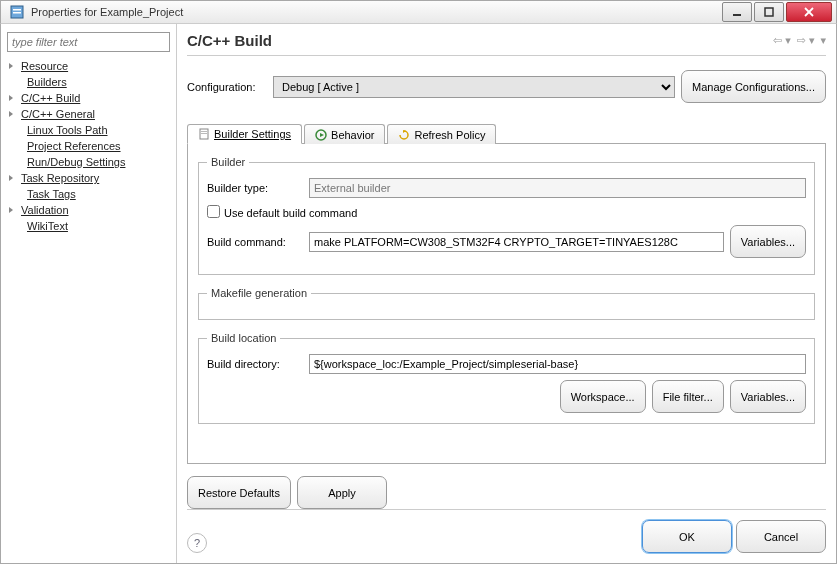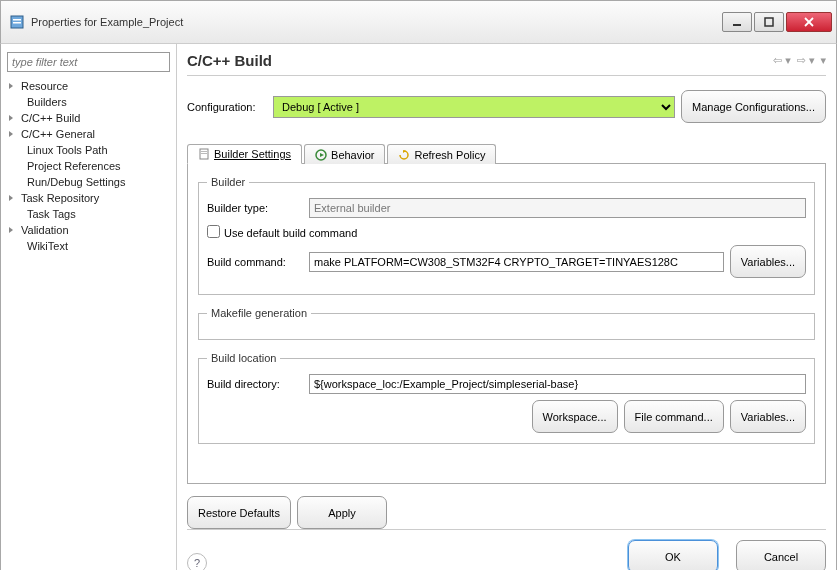--- a/index.html
+++ b/index.html
@@ -1,46 +1,46 @@
 <!DOCTYPE html>
 <html><head>
 <meta charset="utf-8">
 <style>
 * { box-sizing: border-box; margin: 0; padding: 0; font-family: "Segoe UI", Tahoma, sans-serif; font-size: 11px; }
 html, body { width: 837px; height: 570px; overflow: hidden; }
 body { background: #fff; }
 
 
-.titlebar { height: 44px; background: linear-gradient(#fcfcfc, #e9e9e9); border: 1px solid #a8a8a8; border-bottom: 1px solid #ccc; display: flex; align-items: center; padding-left: 8px; }
+.titlebar { height: 24px; background: linear-gradient(#fcfcfc, #e9e9e9); border: 1px solid #a8a8a8; border-bottom: 1px solid #ccc; display: flex; align-items: center; padding-left: 8px; }
 .titlebar .icon { width: 16px; height: 16px; margin-right: 6px; display: flex; align-items: center; justify-content: center; }
 .titlebar .title { flex: 1; color: #333; }
 .titlebar .winbtns { display: flex; height: 20px; margin-right: 4px; }
 .titlebar .winbtn { width: 30px; height: 20px; border: 1px solid #888; background: linear-gradient(#f5f5f5,#ddd); display: flex; align-items: center; justify-content: center; margin-left: 2px; border-radius: 2px; }
 .titlebar .winbtn.close { background: linear-gradient(#e67,#c23); border-color: #933; color: #fff; width: 46px; }
 .titlebar .winbtn svg { display: block; }
 
 
 .client { display: flex; height: 540px; border: 1px solid #a8a8a8; border-top: none; }
 .left { width: 176px; border-right: 1px solid #ccc; padding: 8px 6px; }
 .filter { width: 100%; height: 20px; border: 1px solid #999; padding: 1px 4px; color: #999; font-style: italic; margin-bottom: 6px; }
-.tree { list-style: none; color: #222; }
+.tree { list-style: none; color: #222; text-decoration: underline; }
 .tree li { padding: 2px 0 2px 14px; position: relative; white-space: nowrap; }
 .tree li::before { content: ""; position: absolute; left: 2px; top: 5px; width: 0; height: 0; border-left: 4px solid #888; border-top: 3px solid transparent; border-bottom: 3px solid transparent; }
 .tree li.leaf::before { display: none; }
 .tree li.leaf { padding-left: 20px; }
 
 .right { flex: 1; display: flex; flex-direction: column; padding: 8px 10px 10px 10px; position: relative; }
 .header-row { display: flex; align-items: center; border-bottom: 1px solid #ccc; padding-bottom: 6px; margin-bottom: 14px; }
 .header-title { font-size: 15px; font-weight: bold; color: #333; flex: 1; }
 .nav-arrows { display: flex; gap: 6px; color: #999; }
 .nav-arrows span { cursor: default; }
 
 .config-row { display: flex; align-items: center; gap: 6px; margin-bottom: 20px; }
 .config-label { width: 80px; }
-.config-row select { flex: 1; height: 22px; border: 1px solid #999; background: #bef264; padding: 0 4px; }
+.config-row select { flex: 1; height: 22px; border: 1px solid #999; background: #e5e5e5; padding: 0 4px; }
 .btn { height: 33px; border: 1px solid #999; background: linear-gradient(#fdfdfd,#e8e8e8); padding: 0 10px; border-radius: 7px; cursor: default; }
 .btn.primary { border-color: #4a90d9; box-shadow: 0 0 0 1px #8cc3f0; }
 
 
 .tabs { display: flex; border-bottom: 1px solid #aaa; }
 .tab { display: flex; align-items: center; gap: 4px; padding: 3px 10px; border: 1px solid #aaa; border-bottom: none; background: linear-gradient(#fdfdfd,#ececec); margin-right: 2px; position: relative; top: 1px; border-radius: 3px 3px 0 0; }
 .tab.active { background: #fff; border-bottom: 1px solid #fff; text-decoration: underline; }
 .tab .ticon { width: 12px; height: 12px; display: flex; align-items: center; justify-content: center; }
 
 .panel { border: 1px solid #aaa; border-top: none; padding: 12px 10px 19px 10px; flex: 1; }
@@ -51,21 +51,21 @@
 .row { display: flex; align-items: center; gap: 6px; margin-bottom: 6px; }
 .row label { min-width: 96px; }
 .row input[type=text] { flex: 1; height: 20px; border: 1px solid #999; padding: 0 4px; }
 .row input[type=text].ro { background: #f5f5f5; color: #777; }
 input[type=checkbox] { margin-right: 4px; position: relative; top: 1px; }
 .disabled { color: #888; }
 
 .buildloc-btns { display: flex; justify-content: flex-end; gap: 6px; margin-top: 6px; }
 
 .footer1 { display: flex; justify-content: flex-start; gap: 6px; margin-top: 12px; }
-.footer2 { display: flex; justify-content: flex-end; gap: 18px; padding: 10px 0 0 0; margin-top: auto; border-top: 1px solid #ccc; }
+.footer2 { display: flex; justify-content: flex-end; gap: 4px; padding: 10px 0 0 0; margin-top: auto; border-top: 1px solid #ccc; }
 .help { position: absolute; left: 10px; bottom: 10px; width: 20px; height: 20px; border: 1px solid #bbb; border-radius: 50%; display: flex; align-items: center; justify-content: center; color: #667; }
 .btn.wide { min-width: 90px; }
 </style>
 </head>
 <body>
 
 <div class="titlebar">
   <span class="icon">
     <svg width="14" height="14" viewBox="0 0 14 14">
         <rect x="1" y="1" width="12" height="12" fill="#6fa8dc" stroke="#2e5e8a"></rect>
@@ -183,21 +183,21 @@
       </fieldset>
 
       <fieldset>
         <legend>Build location</legend>
         <div class="row">
           <label>Build directory:</label>
           <input type="text" value="${workspace_loc:/Example_Project/simpleserial-base}" style="">
         </div>
         <div class="buildloc-btns">
           <button class="btn">Workspace...</button>
-          <button class="btn">File command...</button>
+          <button class="btn">File filter...</button>
           <button class="btn">Variables...</button>
         </div>
       </fieldset>
     </div>
 
     <div class="footer1">
       <button class="btn wide">Restore Defaults</button>
       <button class="btn wide">Apply</button>
     </div>
 

